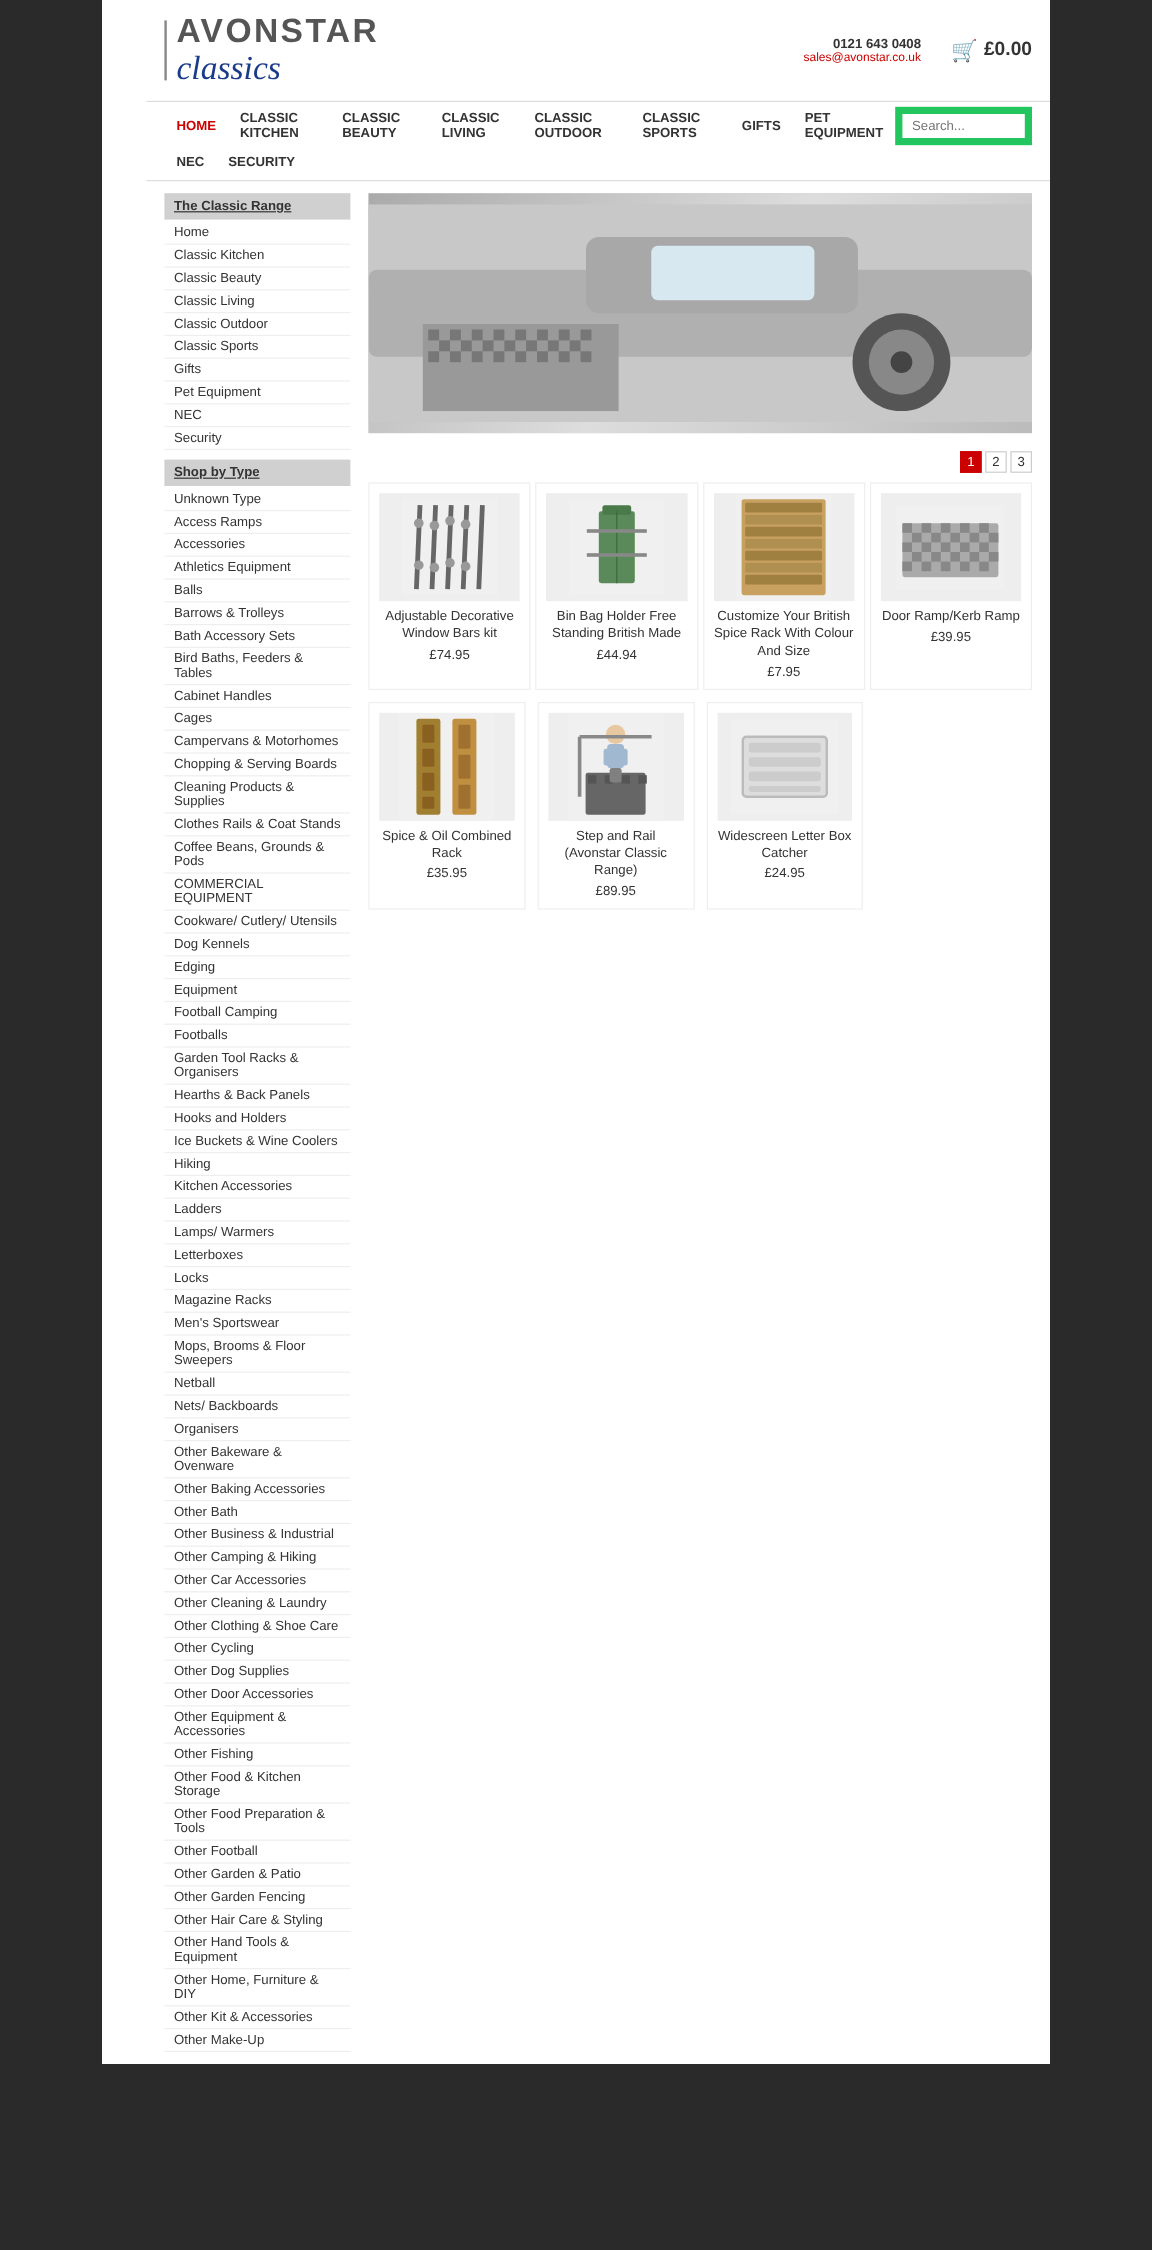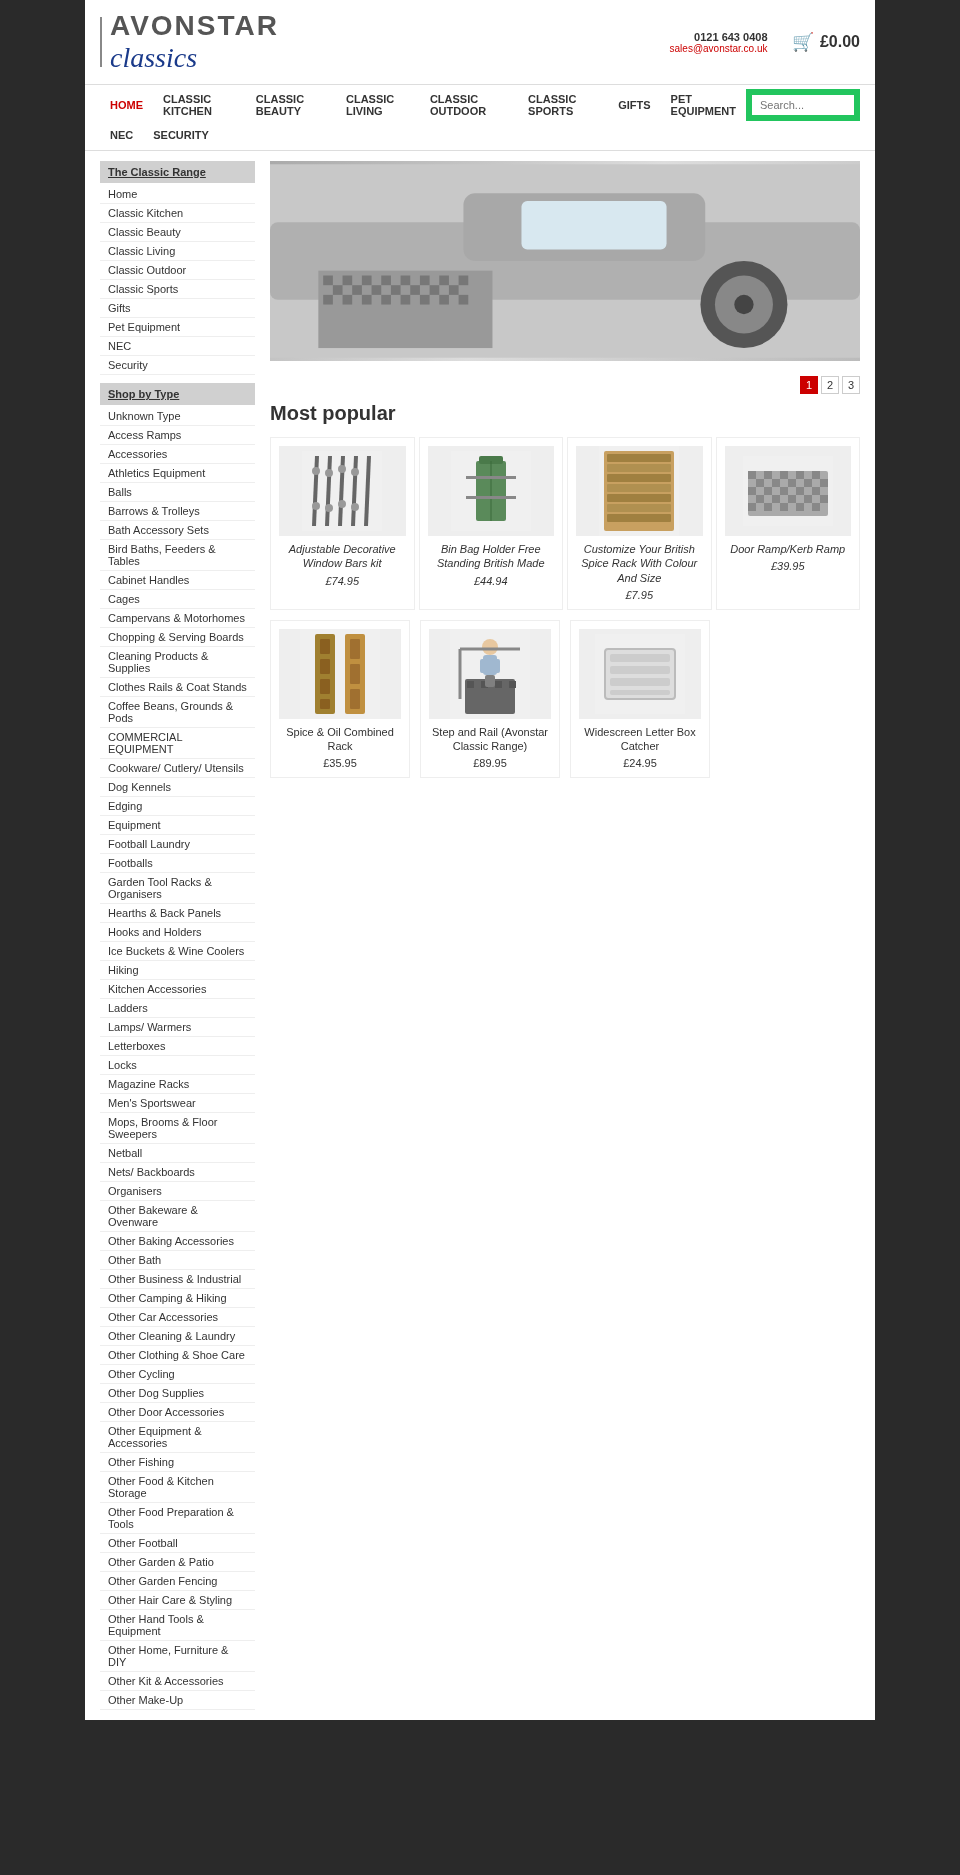--- a/index.html
+++ b/index.html
@@ -1,17 +1,17 @@
 <!DOCTYPE html>
 <html><head>
   <meta charset="utf-8">
   <style>
     * { margin: 0; padding: 0; box-sizing: border-box; }
     body { background: #2a2a2a; font-family: Arial, sans-serif; font-size: 12px; color: #333; }
-    #wrapper { width: 790px; margin: 0 auto; background: #fff; }
+    #wrapper { width: 790px; margin: 0 auto; background: #fff; padding-left: 37px; }
 
     
     #header { background: #fff; padding: 10px 15px; border-bottom: 1px solid #ddd; display: flex; align-items: center; justify-content: space-between; }
     #logo { display: flex; align-items: center; }
     #logo .logo-text { font-size: 28px; color: #555; letter-spacing: 2px; font-weight: bold; }
     #logo .logo-classics { font-size: 28px; color: #1a3a8a; font-style: italic; font-family: Georgia, serif; }
     #logo .logo-line { width: 2px; height: 50px; background: #888; margin-right: 8px; }
     #header-right { text-align: right; font-size: 11px; color: #666; }
     #header-right .phone { font-weight: bold; color: #333; }
     #header-right .email { color: #c00; font-size: 10px; }
@@ -43,21 +43,21 @@
     #banner { width: 100%; height: 200px; background: #ccc; overflow: hidden; margin-bottom: 15px; }
     #banner-img { width: 100%; height: 200px; background: linear-gradient(135deg, #aaa 0%, #ddd 50%, #bbb 100%); display: flex; align-items: center; justify-content: center; position: relative; overflow: hidden; }
 
     
     .pagination { display: flex; justify-content: flex-end; gap: 3px; margin-bottom: 8px; }
     .page-num { width: 18px; height: 18px; display: flex; align-items: center; justify-content: center; font-size: 11px; border: 1px solid #ccc; background: #fff; cursor: pointer; }
     .page-num.active { background: #c00; color: #fff; border-color: #c00; }
 
     
     .section-title { font-size: 20px; font-weight: bold; color: #333; margin-bottom: 12px; }
-    .products-grid { display: grid; grid-template-columns: repeat(4, 1fr); gap: 4px; font-style: italic; }
+    .products-grid { display: grid; grid-template-columns: repeat(4, 1fr); gap: 4px; }
     .product-card { border: 1px solid #eee; padding: 8px; text-align: center; }
     .product-img { width: 100%; height: 90px; background: #eee; display: flex; align-items: center; justify-content: center; margin-bottom: 6px; font-size: 11px; color: #999; overflow: hidden; }
     .product-name { font-size: 11px; color: #333; margin-bottom: 4px; line-height: 1.3; }
     .product-price { font-size: 11px; color: #333; }
     .products-grid-2 { display: grid; grid-template-columns: repeat(4, 1fr); gap: 10px; margin-top: 10px; }
   </style>
 </head>
 <body>
 
 <div id="wrapper">
@@ -131,21 +131,21 @@
       <a href="#" class="sidebar-item">Campervans &amp; Motorhomes</a>
       <a href="#" class="sidebar-item">Chopping &amp; Serving Boards</a>
       <a href="#" class="sidebar-item">Cleaning Products &amp; Supplies</a>
       <a href="#" class="sidebar-item">Clothes Rails &amp; Coat Stands</a>
       <a href="#" class="sidebar-item">Coffee Beans, Grounds &amp; Pods</a>
       <a href="#" class="sidebar-item">COMMERCIAL EQUIPMENT</a>
       <a href="#" class="sidebar-item">Cookware/ Cutlery/ Utensils</a>
       <a href="#" class="sidebar-item">Dog Kennels</a>
       <a href="#" class="sidebar-item">Edging</a>
       <a href="#" class="sidebar-item">Equipment</a>
-      <a href="#" class="sidebar-item">Football Laundry</a>
+      <a href="#" class="sidebar-item">Football Camping</a>
       <a href="#" class="sidebar-item">Footballs</a>
       <a href="#" class="sidebar-item">Garden Tool Racks &amp; Organisers</a>
       <a href="#" class="sidebar-item">Hearths &amp; Back Panels</a>
       <a href="#" class="sidebar-item">Hooks and Holders</a>
       <a href="#" class="sidebar-item">Ice Buckets &amp; Wine Coolers</a>
       <a href="#" class="sidebar-item">Hiking</a>
       <a href="#" class="sidebar-item">Kitchen Accessories</a>
       <a href="#" class="sidebar-item">Ladders</a>
       <a href="#" class="sidebar-item">Lamps/ Warmers</a>
       <a href="#" class="sidebar-item">Letterboxes</a>
@@ -226,21 +226,20 @@
           </svg>
         </div>
       </div>
 
       <div class="pagination">
         <div class="page-num active">1</div>
         <div class="page-num">2</div>
         <div class="page-num">3</div>
       </div>
 
-      <div class="section-title">Most popular</div>
 
       <div class="products-grid">
 
         <div class="product-card">
           <div class="product-img">
             <svg width="80" height="80" viewBox="0 0 80 80" xmlns="http://www.w3.org/2000/svg">
               <rect width="80" height="80" fill="#f0f0f0"></rect>
               <line x1="15" y1="5" x2="12" y2="75" stroke="#666" stroke-width="4"></line>
               <line x1="28" y1="5" x2="25" y2="75" stroke="#666" stroke-width="4"></line>
               <line x1="41" y1="5" x2="38" y2="75" stroke="#666" stroke-width="4"></line>

